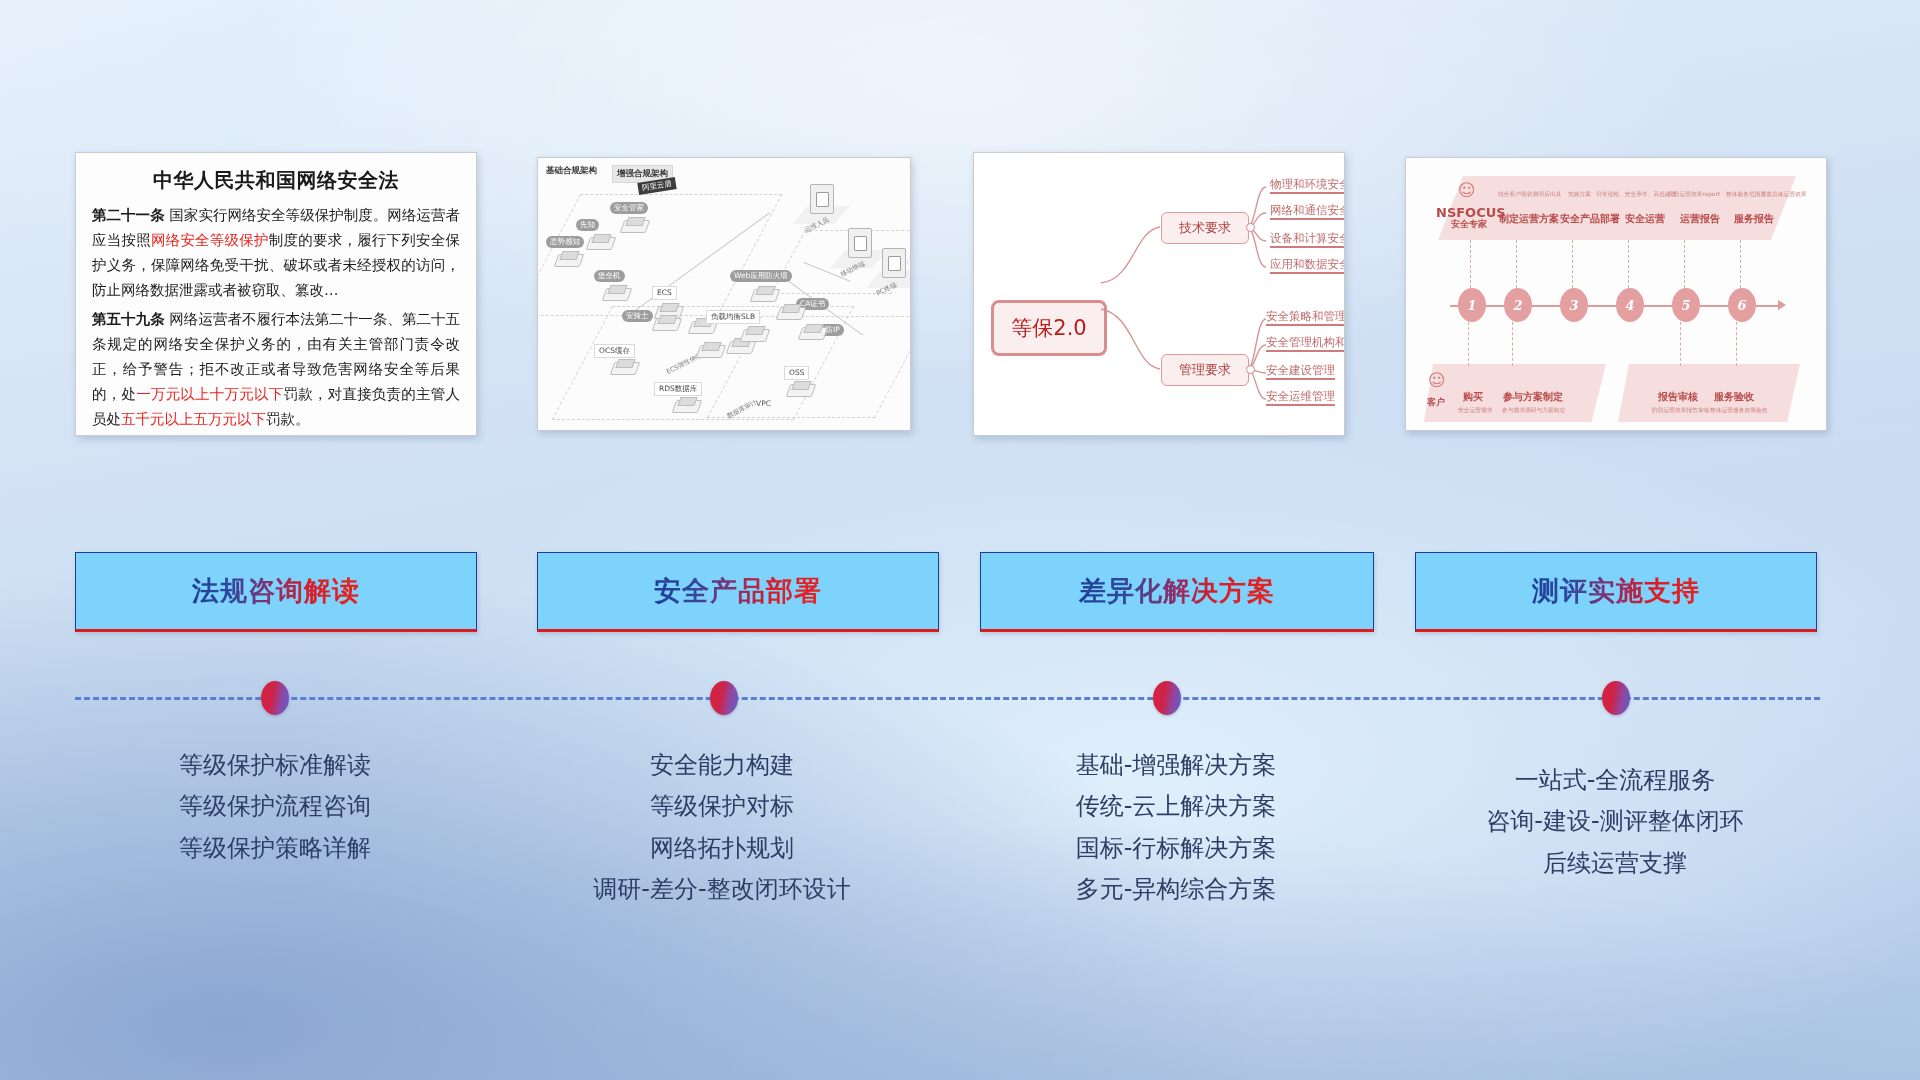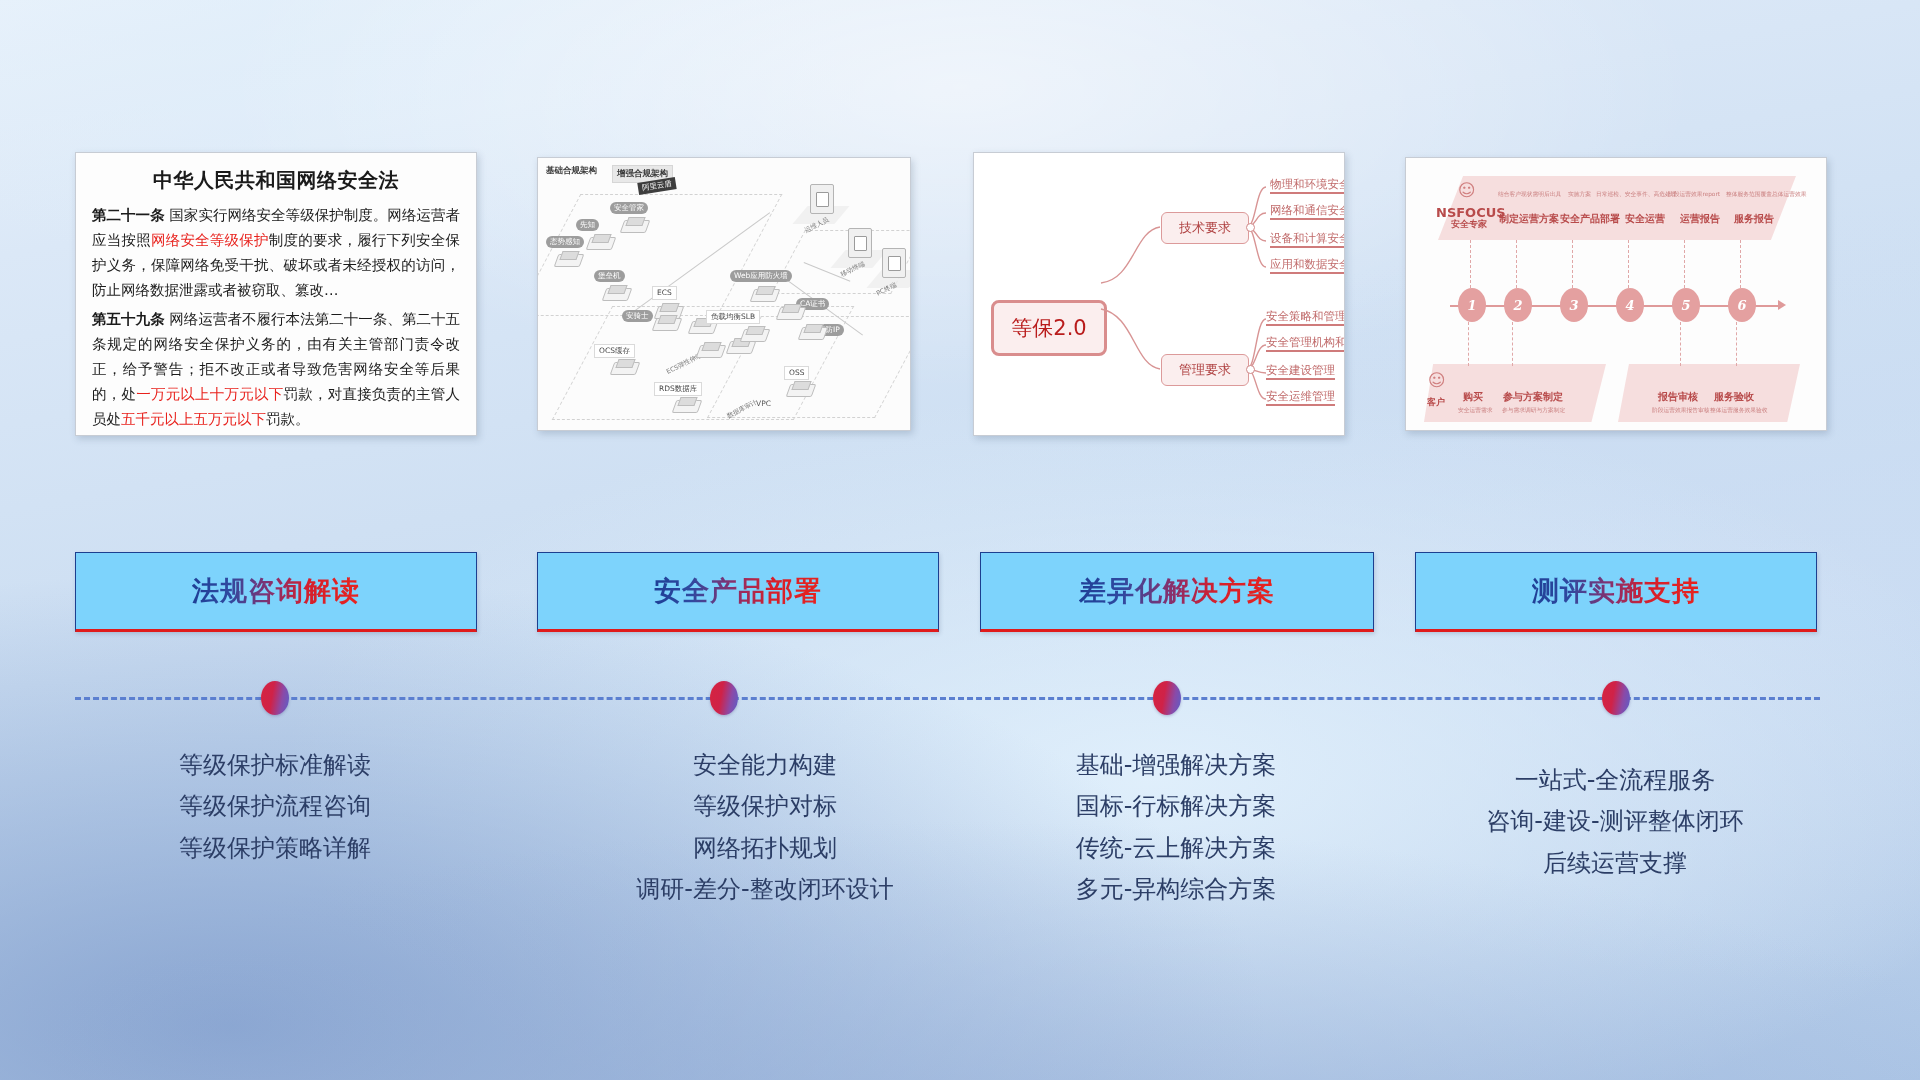--- a/index.html
+++ b/index.html
@@ -117,21 +117,21 @@
   .tl-line{position:absolute;left:75px;top:697px;width:1745px;height:0;
       border-top:3px dashed #5b7fd0;}
   .tl-dot{position:absolute;top:681px;width:28px;height:34px;border-radius:50%;
       background:linear-gradient(100deg,#d6233f 0%,#cf2248 40%,#8a4aa8 72%,#5a5fc8 100%);
       box-shadow:0 1px 3px rgba(60,60,120,.3);}
   
   .col{position:absolute;top:745px;text-align:center;}
   .col div{font-size:24px;color:#2c3e66;line-height:1.72;white-space:nowrap;
       font-family:"DejaVu Sans",sans-serif;}
   #col1{left:75px;width:400px;}
-  #col2{left:565px;width:400px;}
+  #col2{left:522px;width:400px;}
   #col3{left:980px;width:392px;}
   #col4{left:1415px;width:400px;}
 </style>
 </head>
 <body>
 
 <div id="bg"></div>
 <div id="bg2"></div>
 
 <div class="cards">
@@ -319,21 +319,21 @@
   <div>等级保护策略详解</div>
 </div>
 <div class="col" id="col2">
   <div>安全能力构建</div>
   <div>等级保护对标</div>
   <div>网络拓扑规划</div>
   <div>调研-差分-整改闭环设计</div>
 </div>
 <div class="col" id="col3">
   <div>基础-增强解决方案</div>
+  <div>传统-云上解决方案</div>
   <div>国标-行标解决方案</div>
-  <div>传统-云上解决方案</div>
   <div>多元-异构综合方案</div>
 </div>
 <div class="col" id="col4" style="top:760px;">
   <div>一站式-全流程服务</div>
   <div>咨询-建设-测评整体闭环</div>
   <div>后续运营支撑</div>
 </div>
 
 </body></html>

